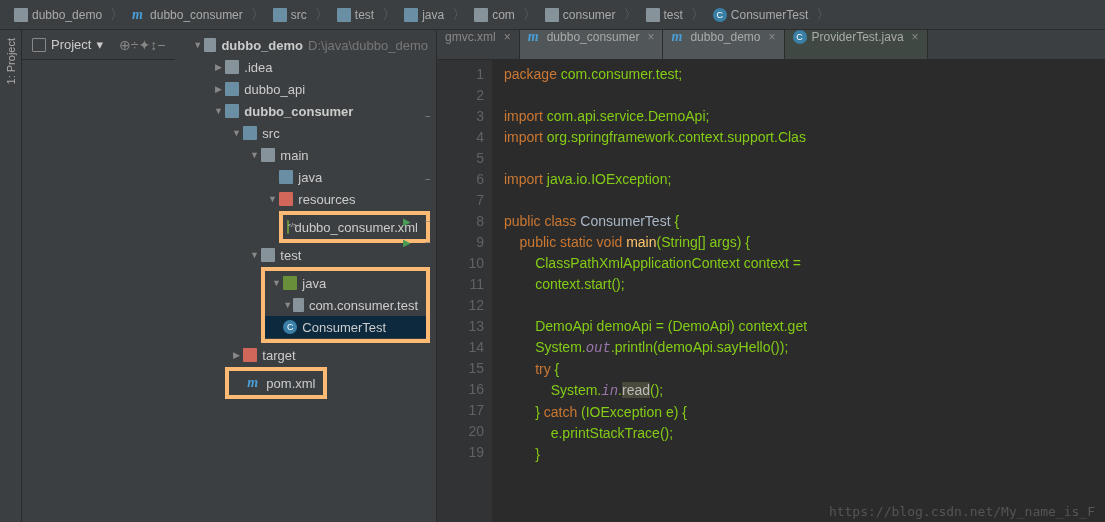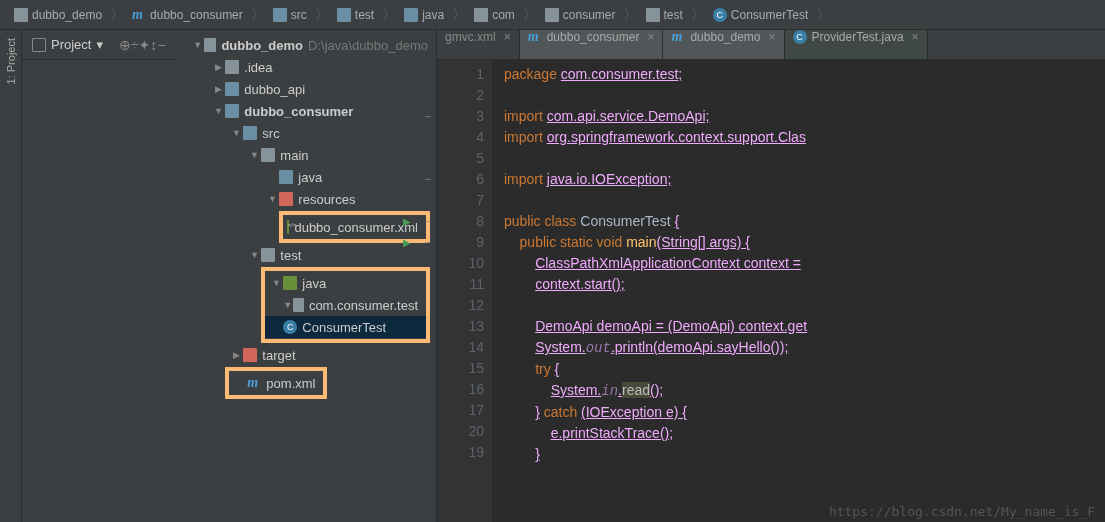--- a/index.html
+++ b/index.html
@@ -42,21 +42,21 @@
 .gmvc { background:#3c3f41; color:#888; }
 .prov { background:#4a6a4a3d; }
 
 .code-area { flex:1; display:flex; min-height:0; }
 .gutter-col { width:55px; background:#313335; text-align:right; padding:4px 8px 4px 0; color:#606366; font-family:Consolas,Menlo,monospace; font-size:14px; line-height:21px; }
 .gutter-col .ln { height:21px; position:relative; }
 .run-mark { color:#499c54; position:absolute; left:-34px; font-size:10px; }
 .fold-mark { color:#888; position:absolute; left:-12px; font-size:10px; }
 .code { flex:1; padding:4px 0 4px 12px; font-family:Consolas,Menlo,monospace; font-size:14px; line-height:21px; white-space:pre; overflow:hidden; }
 .k { color:#cc7832; }
-.s { color:#f0abfc;text-decoration:underline; }
+.s { color:#84cc16; }
 .cls { color:#a9b7c6; }
 .m { color:#ffc66d; }
 .fld { color:#9876aa; font-style:italic;font-family:Liberation Mono, monospace; }
 .hl { background:#4a4a3a; }
 
 .watermark { position:absolute; bottom:3px; right:10px; color:#555; font-family:Consolas,monospace; font-size:13px; z-index:5;margin-left:43px; }
 </style>
 </head>
 <body>
 

